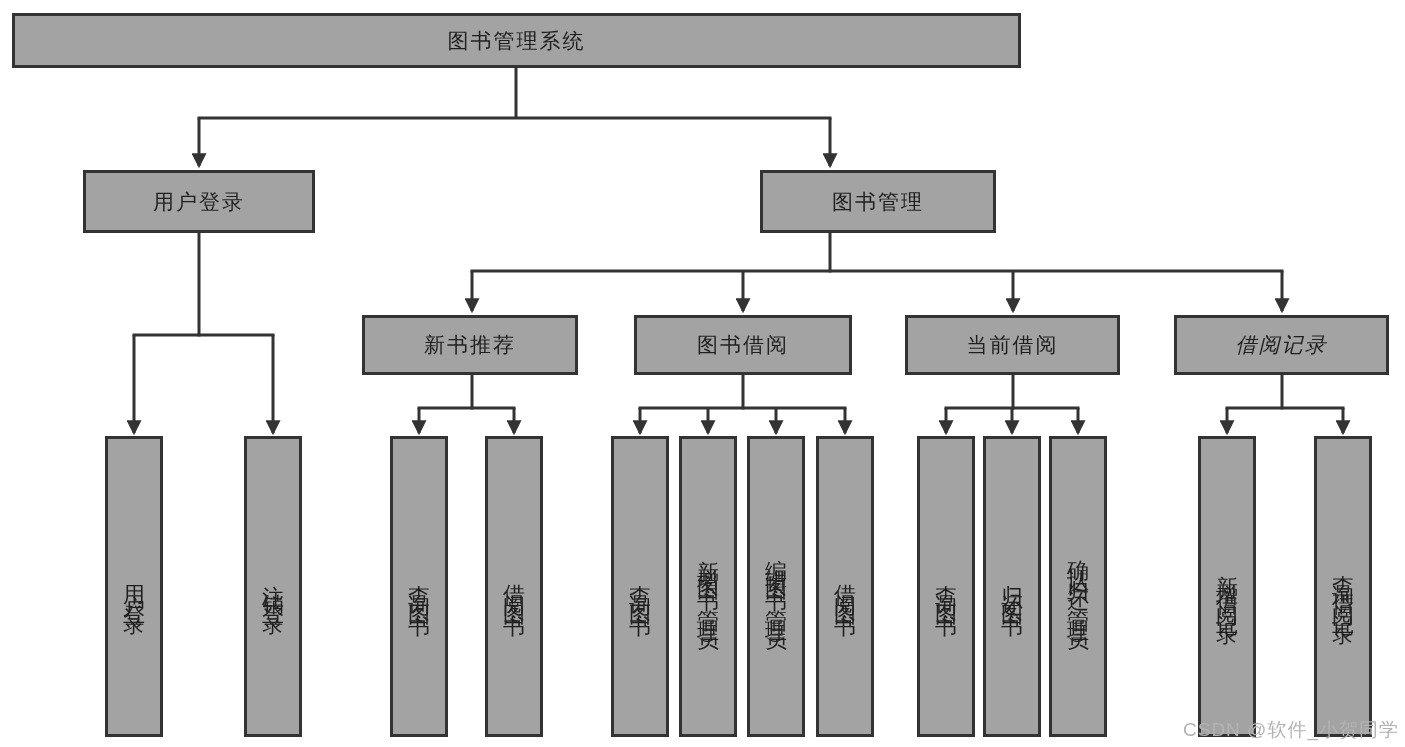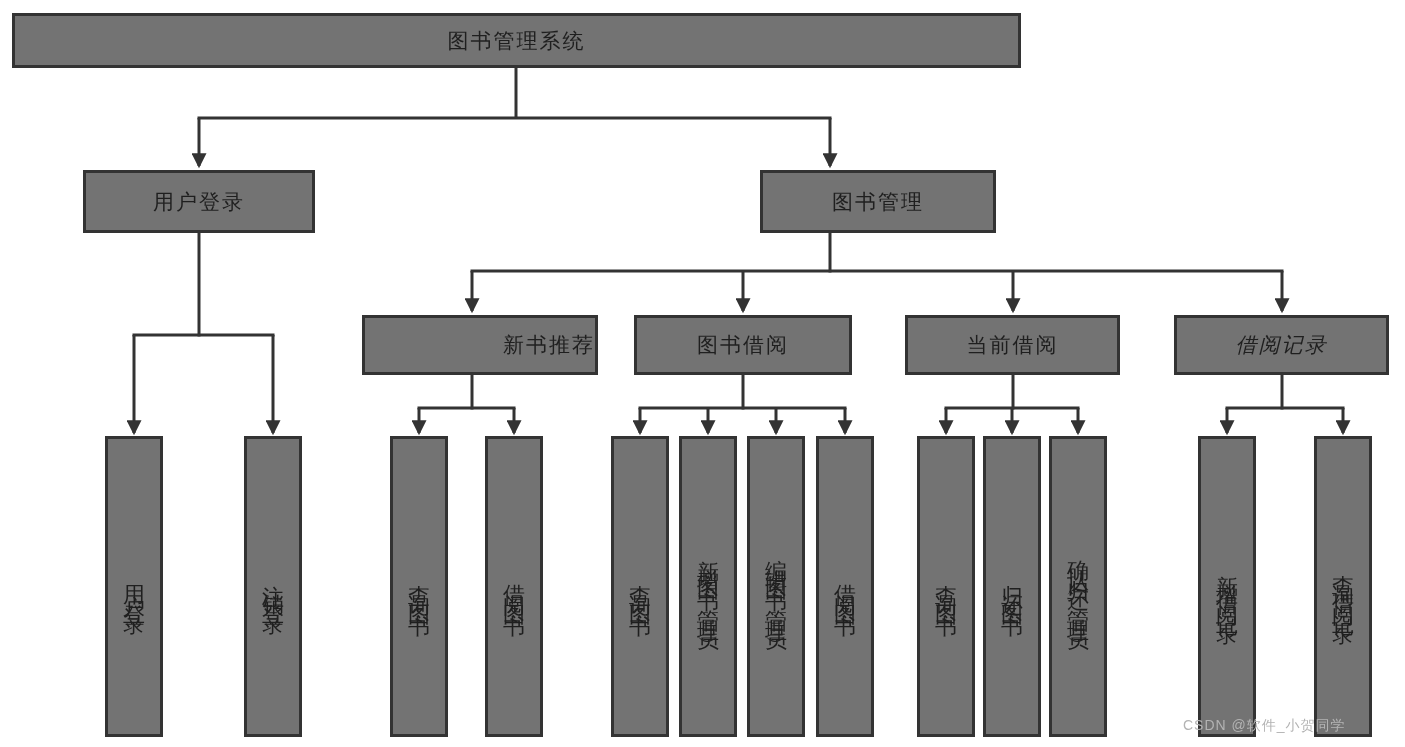--- a/index.html
+++ b/index.html
@@ -2,36 +2,36 @@
 <html><head>
 <meta charset="utf-8">
 <style>
   html,body{margin:0;padding:0;background:#ffffff;}
   .canvas{
     position:relative;width:1405px;height:747px;background:#ffffff;
     font-family:"Liberation Sans","DejaVu Sans",sans-serif;color:#1f1f1f;overflow:hidden;
   }
   .edges{position:absolute;left:0;top:0;width:1405px;height:747px;}
   .box{
-    position:absolute;box-sizing:border-box;border:3px solid #333333;background:#737373;
+    position:absolute;box-sizing:border-box;border:3px solid #333333;background:#a3a3a3;
     display:flex;align-items:center;justify-content:center;
     font-size:21px;letter-spacing:2px;white-space:nowrap;
   }
   .root{left:12px;top:13px;width:1009px;height:55px;}
   .lvl2-a{left:83px;top:170px;width:232px;height:63px;}
   .lvl2-b{left:712px;top:170px;width:236px;height:63px;margin-left:48px;}
   .lvl3{top:315px;height:60px;}
   .leaf{top:436px;width:58px;height:301px;}
   .leaf .vtext{
     writing-mode:vertical-rl;text-orientation:mixed;
     font-size:22px;letter-spacing:10px;line-height:1;white-space:nowrap;
   }
   .watermark{
     position:absolute;left:1183px;top:717px;width:215px;
-    font-size:14px;color:#b3b3b3;letter-spacing:1px;white-space:nowrap;z-index:5;
+    font-size:19px;color:#b3b3b3;letter-spacing:1px;white-space:nowrap;z-index:5;
   }
 </style>
 </head>
 <body>
 
 <div class="canvas">
 
   <svg class="edges" viewBox="0 0 1405 747" xmlns="http://www.w3.org/2000/svg">
     <defs>
       <marker id="arrow" viewBox="0 0 10 10" refX="8.5" refY="5" markerWidth="5.5" markerHeight="5" orient="auto">
@@ -86,21 +86,21 @@
     <span>图书管理系统</span>
   </div>
 
   <div class="box lvl2-a">
     <span>用户登录</span>
   </div>
   <div class="box lvl2-b">
     <span>图书管理</span>
   </div>
 
-  <div class="box lvl3" style="left:362px;width:236px;justify-content:flex-end;">
+  <div class="box lvl3" style="left:362px;width:216px;">
     <span>新书推荐</span>
   </div>
   <div class="box lvl3" style="left:634px;width:218px;">
     <span>图书借阅</span>
   </div>
   <div class="box lvl3" style="left:905px;width:215px;">
     <span>当前借阅</span>
   </div>
   <div class="box lvl3" style="left:1174px;width:215px;font-style:italic;">
     <span>借阅记录</span>

